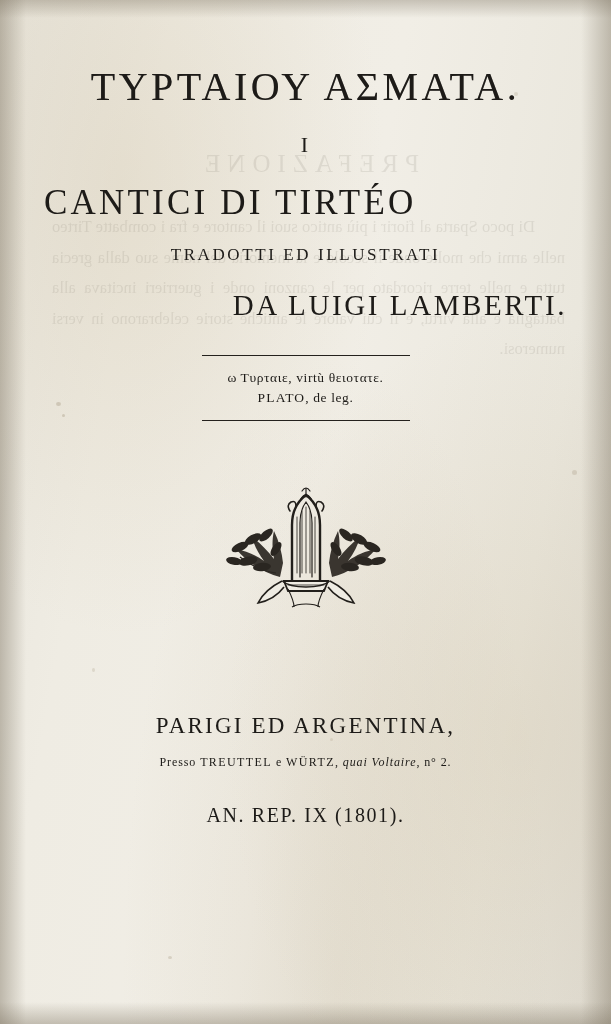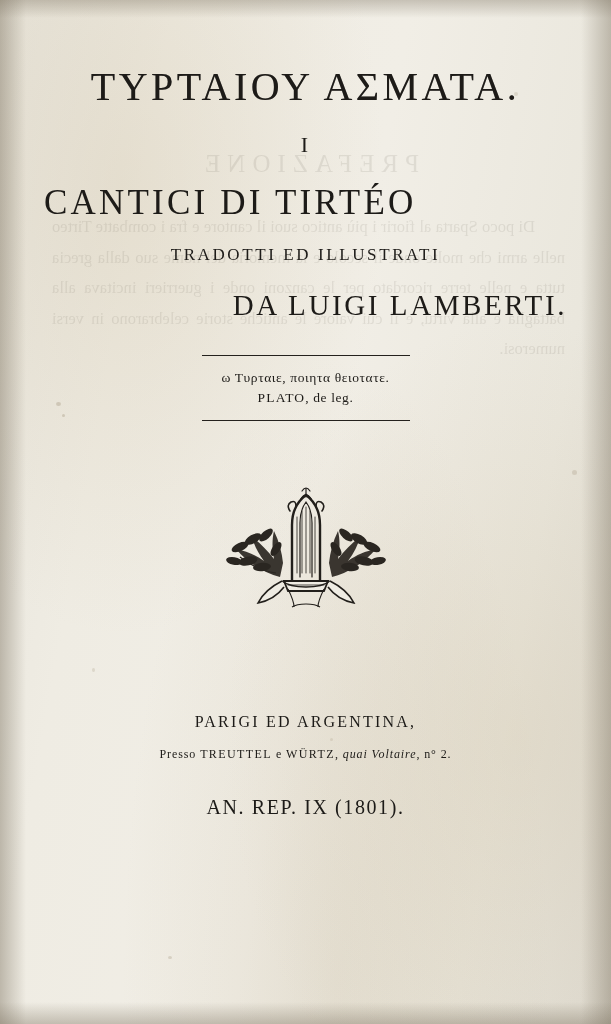--- a/index.html
+++ b/index.html
@@ -145,21 +145,21 @@
   .vignette {
     display: flex;
     justify-content: center;
     margin: 56px 0 96px 0;
   }
 
   .imprint {
     text-align: center;
   }
   .imprint .line1 {
-    font-size: 16px;
+    font-size: 23px;
     letter-spacing: 2.2px;
     font-variant: small-caps;
     margin-bottom: 16px;
   }
   .imprint .line2 {
     font-size: 12px;
     letter-spacing: 0.9px;
     margin-bottom: 34px;
   }
   .imprint .line2 .sc { font-variant: small-caps; letter-spacing: 1.4px; }
@@ -210,21 +210,21 @@
 
     <h2 class="ital-title">CANTICI DI TIRTÉO</h2>
 
     <div class="smallcaps-line">TRADOTTI ED ILLUSTRATI</div>
 
     <div class="author-line">DA LUIGI LAMBERTI.</div>
 
     <div class="rule"></div>
 
     <div class="epigraph">
-      <div>ω Τυρταιε, ποιητα θειοτατε.</div>
+      <div>ω Τυρταιε, virtù θειοτατε.</div>
       <div>
         <span class="src">PLATO</span><span class="src-rest">, de leg.</span>
       </div>
     </div>
 
     <div class="rule-bottom"></div>
 
     <div class="vignette">
       <svg width="220" height="140" viewBox="0 0 220 140">
         <g fill="none" stroke="#221f1b" stroke-width="1.5" stroke-linecap="round">

